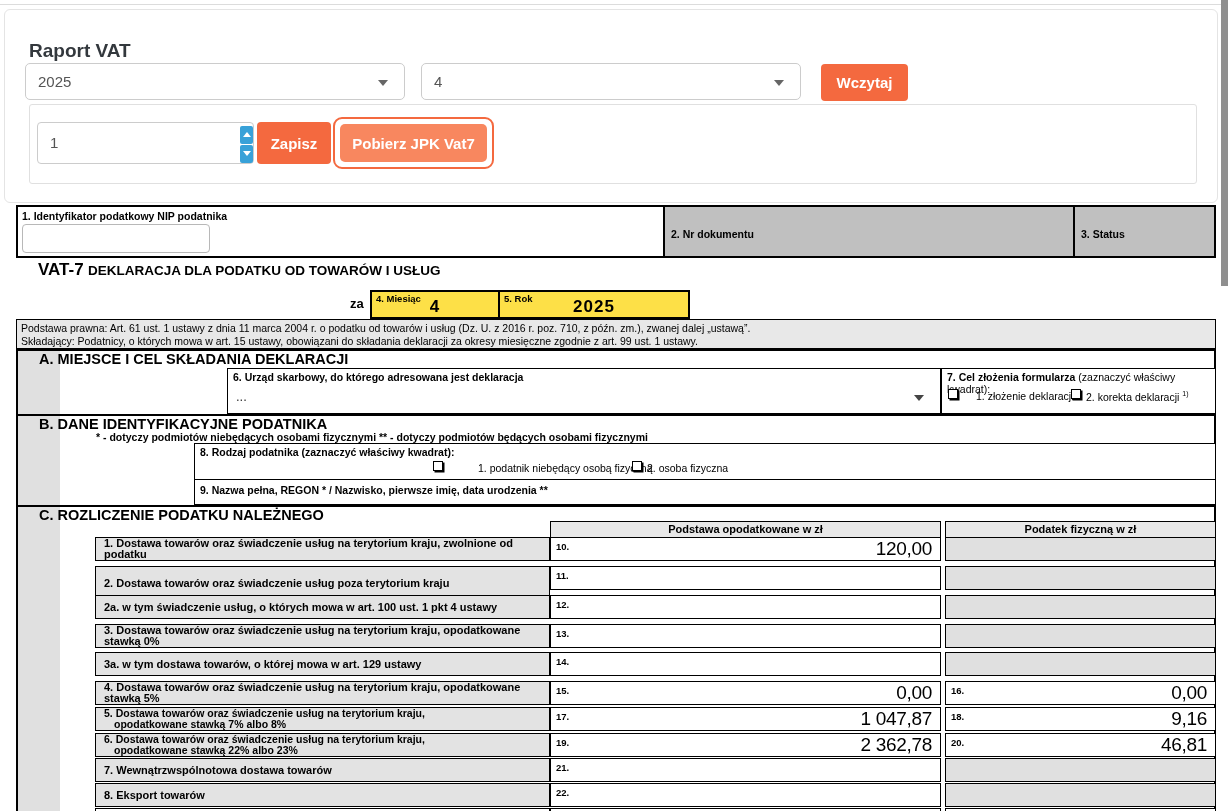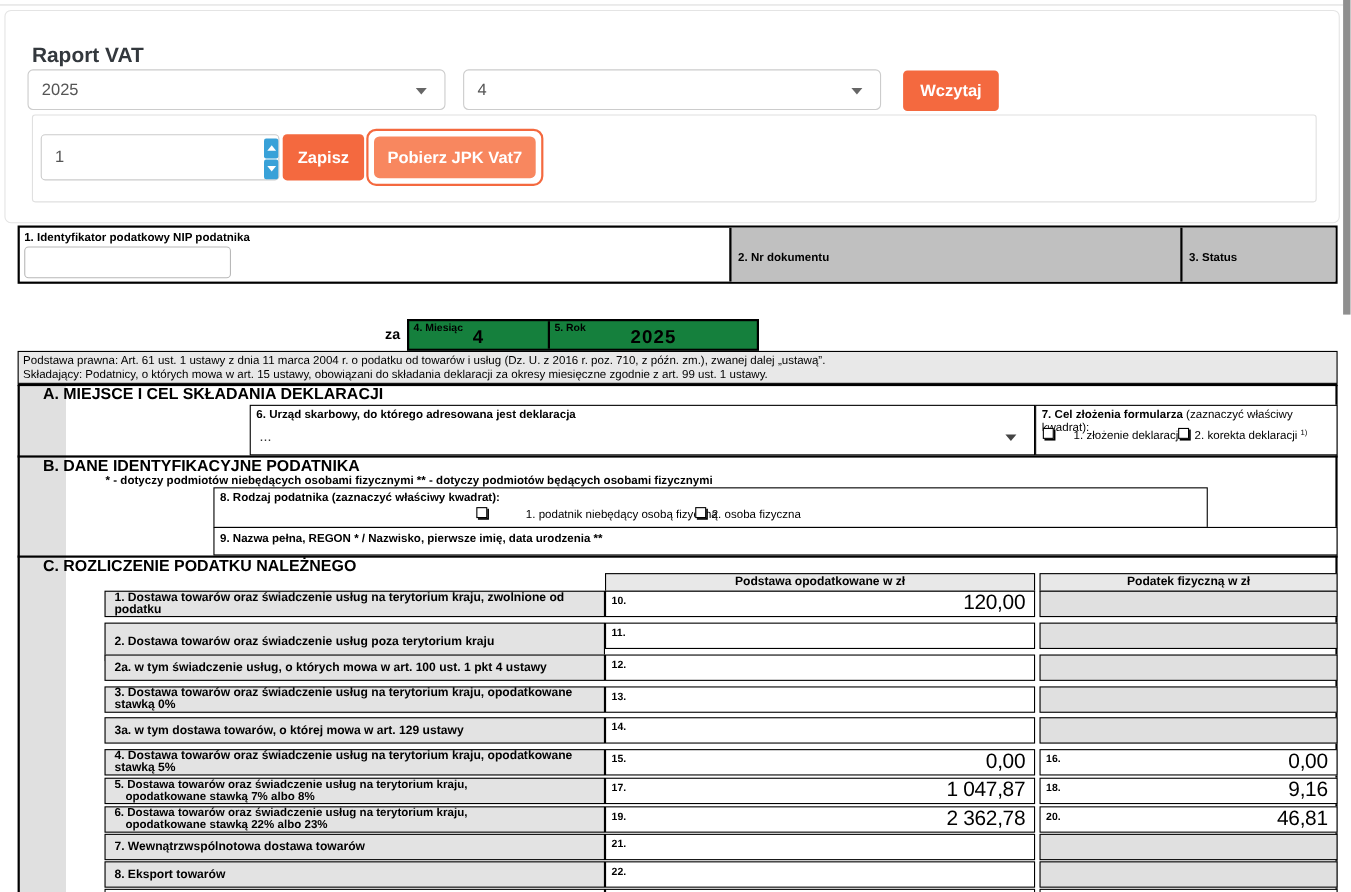--- a/index.html
+++ b/index.html
@@ -26,21 +26,21 @@
   .focus-btn { position:absolute; left:5px; top:5px; width:147px; height:38px; background:#f8875f; border-radius:5px; color:#fff; font-weight:bold; font-size:15px; display:flex; align-items:center; justify-content:center; cursor:pointer; }
   .scroll-thumb { position:absolute; right:0; top:0; width:7px; height:286px; background:#8f8f8f; }
   .hdr-row { position:absolute; left:16px; top:205px; width:1200px; height:53px; border:2px solid #000; background:#fff; }
   .hdr-cell-label { position:absolute; font-size:10.5px; font-weight:bold; color:#000; }
   .gray-cell { position:absolute; top:0; height:49px; background:#c0c0c0; border-left:2px solid #000; }
   .nip-input { position:absolute; left:4px; top:17px; width:188px; height:29px; background:#fff; border:1px solid #b8b8b8; border-radius:4px; }
   .vat-title { position:absolute; left:38px; top:260px; }
   .vat-title .code { font-size:17px; font-weight:bold; }
   .vat-title .rest { font-size:13.5px; font-weight:bold; }
   .za-label { position:absolute; left:350px; top:296px; font-size:13px; font-weight:bold; }
-  .period-box { position:absolute; left:370px; top:290px; width:320px; height:29px; border:2px solid #000; background:#15803d;padding-left:29px; }
+  .period-box { position:absolute; left:370px; top:290px; width:320px; height:29px; border:2px solid #000; background:#fde047;padding-left:29px; }
   .period-cell { position:absolute; top:0; height:25px; }
   .period-cell .plabel { position:absolute; left:4px; top:1px; font-size:9.5px; font-weight:bold; }
   .period-cell .pvalue { position:absolute; left:0; right:0; top:5px; text-align:center; font-size:17px; font-weight:600; letter-spacing:1px; }
   .legal-box { position:absolute; left:16px; top:319px; width:1200px; height:30px; background:#e8e8e8; border:1px solid #000; font-size:10.5px; line-height:13px; padding:2px 0 0 4px; }
   .sect-line { position:absolute; left:16px; width:1200px; height:2px; background:#000; }
   .sect-header { position:absolute; left:39px; font-size:14.5px; font-weight:bold; }
   .left-band { position:absolute; left:16px; top:350px; width:44px; height:461px; background:#e0e0e0; border-left:2px solid #000; }
   .right-edge { position:absolute; left:1214px; top:350px; width:2px; height:461px; background:#000; }
   .cell { position:absolute; background:#fff; border:1px solid #000; }
   .cell-lb { font-size:10.5px; font-weight:bold; position:absolute; }
@@ -98,20 +98,24 @@
     <span class="hdr-cell-label" style="left:4px; top:3px;">1. Identyfikator podatkowy NIP podatnika</span>
     <div class="nip-input"><span></span></div>
     <div class="gray-cell" style="left:645px; width:410px;">
       <span class="hdr-cell-label" style="left:6px; top:21px;">2. Nr dokumentu</span>
     </div>
     <div class="gray-cell" style="left:1055px; width:141px;">
       <span class="hdr-cell-label" style="left:6px; top:21px;">3. Status</span>
     </div>
   </div>
 
+  <div class="vat-title">
+    <span class="code">VAT-7</span>
+    <span class="rest">DEKLARACJA DLA PODATKU OD TOWARÓW I USŁUG</span>
+  </div>
 
   <span class="za-label">za</span>
   <div class="period-box">
     <div class="period-cell" style="left:0; width:128px; border-right:2px solid #000;">
       <span class="plabel">4. Miesiąc</span>
       <span class="pvalue">4</span>
     </div>
     <div class="period-cell" style="left:128px; width:188px;">
       <span class="plabel">5. Rok</span>
       <span class="pvalue">2025</span>
@@ -138,21 +142,21 @@
     <span class="cell-lb" style="left:5px; top:2px;"><b>7. Cel złożenia formularza</b><span style="font-weight:normal;"> (zaznaczyć właściwy kwadrat):</span></span>
     <span class="cbx" style="left:6px; top:20px;"></span>
     <span class="opt-txt" style="left:34px; top:21px;">1. złożenie deklaracji</span>
     <span class="cbx" style="left:129px; top:20px;"></span>
     <span class="opt-txt" style="left:144px; top:21px;"><span>2. korekta deklaracji</span> <sup>1)</sup></span>
   </div>
 
   <div class="sect-line" style="top:414px;"></div>
   <div class="sect-header" style="top:416px;">B. DANE IDENTYFIKACYJNE PODATNIKA</div>
   <div class="opt-txt" style="left:96px; top:431px; font-weight:bold;">* - dotyczy podmiotów niebędących osobami fizycznymi ** - dotyczy podmiotów będących osobami fizycznymi</div>
-  <div class="cell" style="left:194px; top:443px; width:904px; height:37px;">
+  <div class="cell" style="left:194px; top:443px; width:1022px; height:37px;">
     <span class="cell-lb" style="left:5px; top:2px;">8. Rodzaj podatnika (zaznaczyć właściwy kwadrat):</span>
     <span class="cbx" style="left:238px; top:17px;"></span>
     <span class="opt-txt" style="left:283px; top:18px;">1. podatnik niebędący osobą fizyczną</span>
     <span class="cbx" style="left:437px; top:17px;"></span>
     <span class="opt-txt" style="left:452px; top:18px;">2. osoba fizyczna</span>
   </div>
   <div class="cell" style="left:194px; top:479px; width:1022px; height:26px;">
     <span class="cell-lb" style="left:5px; top:4px;">9. Nazwa pełna, REGON * / Nazwisko, pierwsze imię, data urodzenia **</span>
   </div>
 

